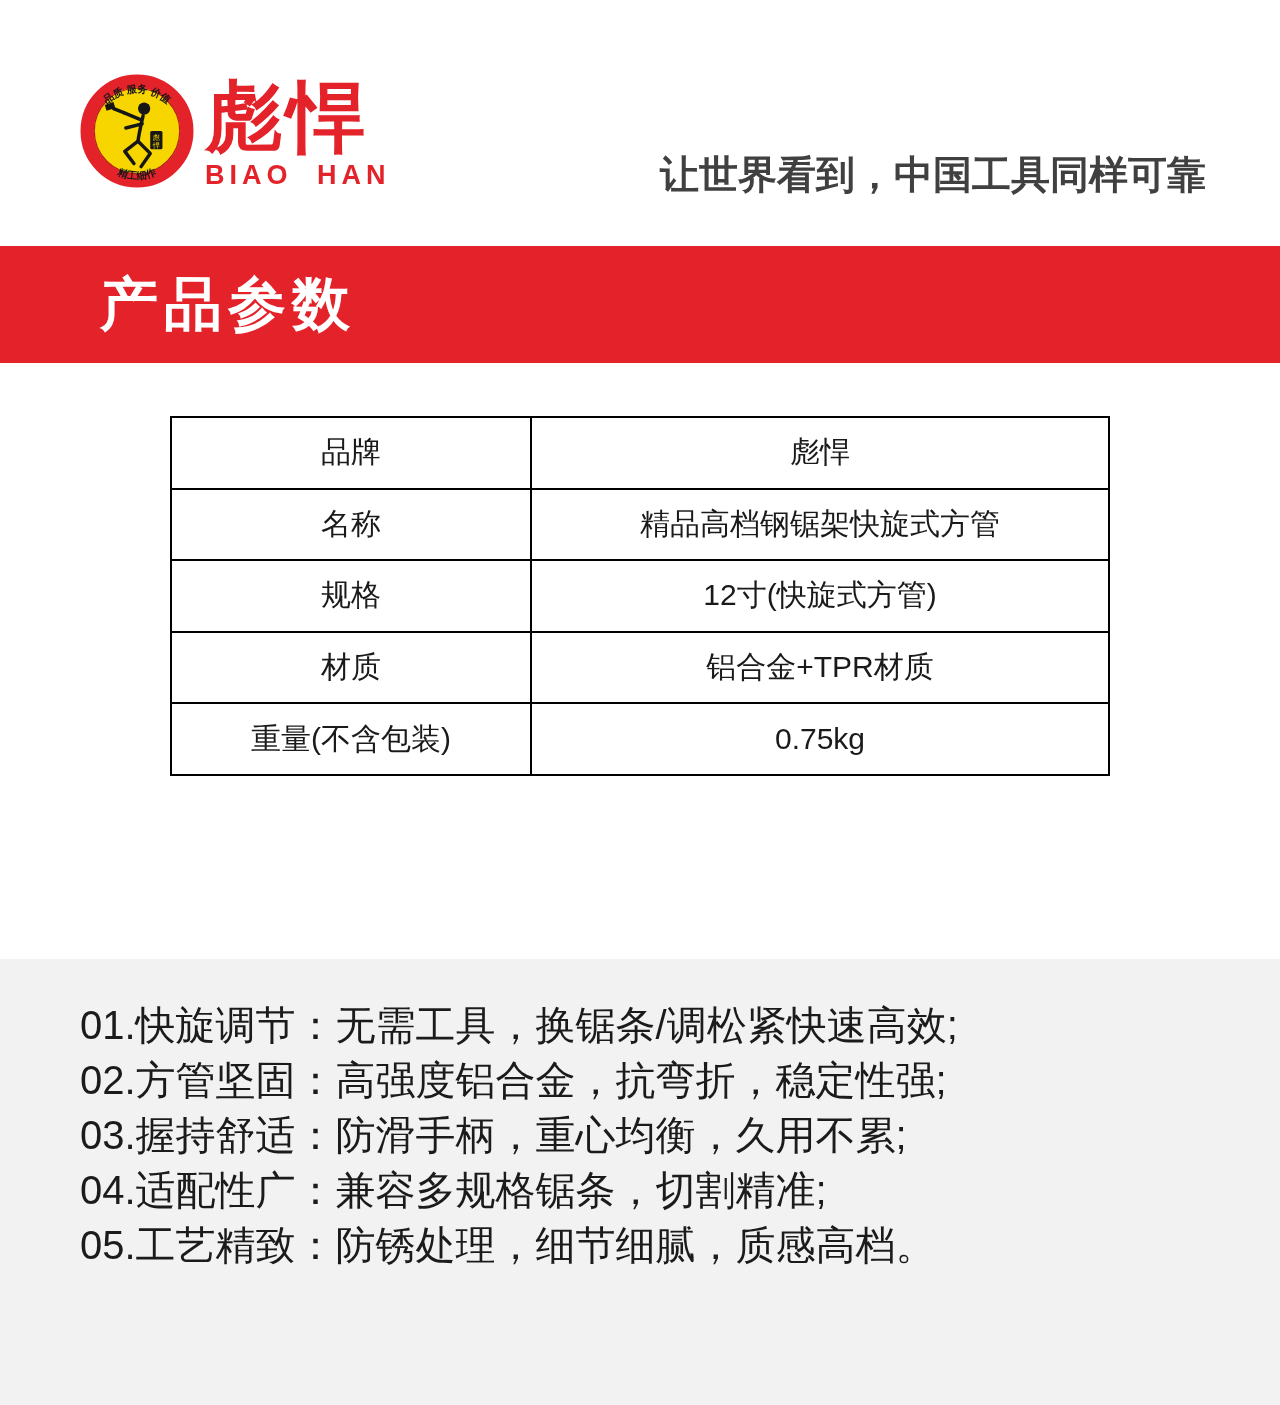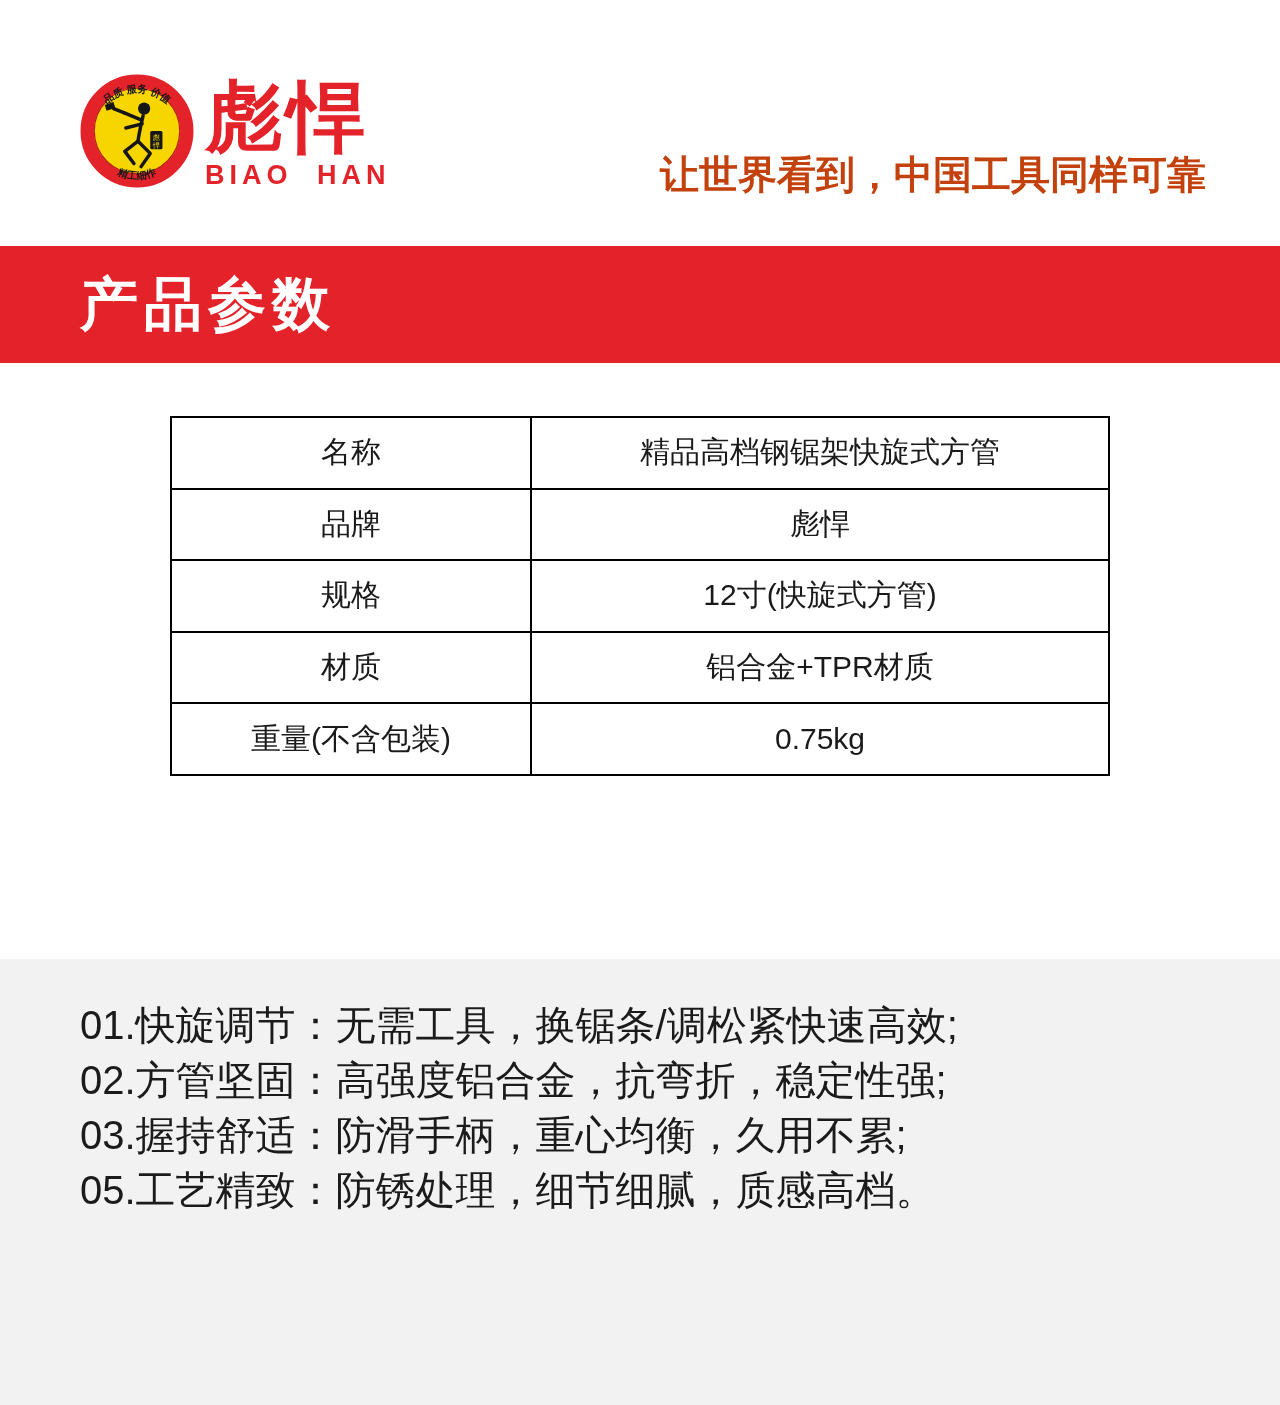--- a/index.html
+++ b/index.html
@@ -41,37 +41,37 @@
     color: #E32229;
     letter-spacing: 5px;
     word-spacing: 12px;
   }
   .slogan {
     position: absolute;
     right: 74px;
     top: 148px;
     font-size: 39px;
     font-weight: 700;
-    color: #c2410c;
+    color: #404040;
     white-space: nowrap;
   }
 
   
   .band {
     position: absolute;
     left: 0;
     width: 1280px;
     background: #E32229;
     display: flex;
     align-items: center;
   }
   .band-params { top: 246px; height: 117px; }
   .band-features { top: 838px; height: 121px; }
   .band h2 {
-    padding-left: 80px;
+    padding-left: 100px;
     font-size: 58px;
     font-weight: 700;
     color: #ffffff;
     letter-spacing: 6px;
   }
 
   
   .spec-table {
     position: absolute;
     left: 170px;
@@ -162,26 +162,26 @@
     <div class="slogan">让世界看到，中国工具同样可靠</div>
   </div>
 
   <section class="band band-params">
     <h2>产品参数</h2>
   </section>
 
   <table class="spec-table">
     <tbody>
       <tr>
+        <th>品牌</th>
+        <td>彪悍</td>
+      </tr>
+      <tr>
         <th>名称</th>
         <td>精品高档钢锯架快旋式方管</td>
-      </tr>
-      <tr>
-        <th>品牌</th>
-        <td>彪悍</td>
       </tr>
       <tr>
         <th>规格</th>
         <td>12寸(快旋式方管)</td>
       </tr>
       <tr>
         <th>材质</th>
         <td>铝合金+TPR材质</td>
       </tr>
       <tr>
@@ -190,17 +190,18 @@
       </tr>
     </tbody>
   </table>
 
 
   <div class="features-bg">
     <ul class="features-list">
       <li>01.快旋调节：无需工具，换锯条/调松紧快速高效;</li>
       <li>02.方管坚固：高强度铝合金，抗弯折，稳定性强;</li>
       <li>03.握持舒适：防滑手柄，重心均衡，久用不累;</li>
+      <li>04.适配性广：兼容多规格锯条，切割精准;</li>
       <li>05.工艺精致：防锈处理，细节细腻，质感高档。</li>
     </ul>
   </div>
 
 </div>
 
 </body></html>

